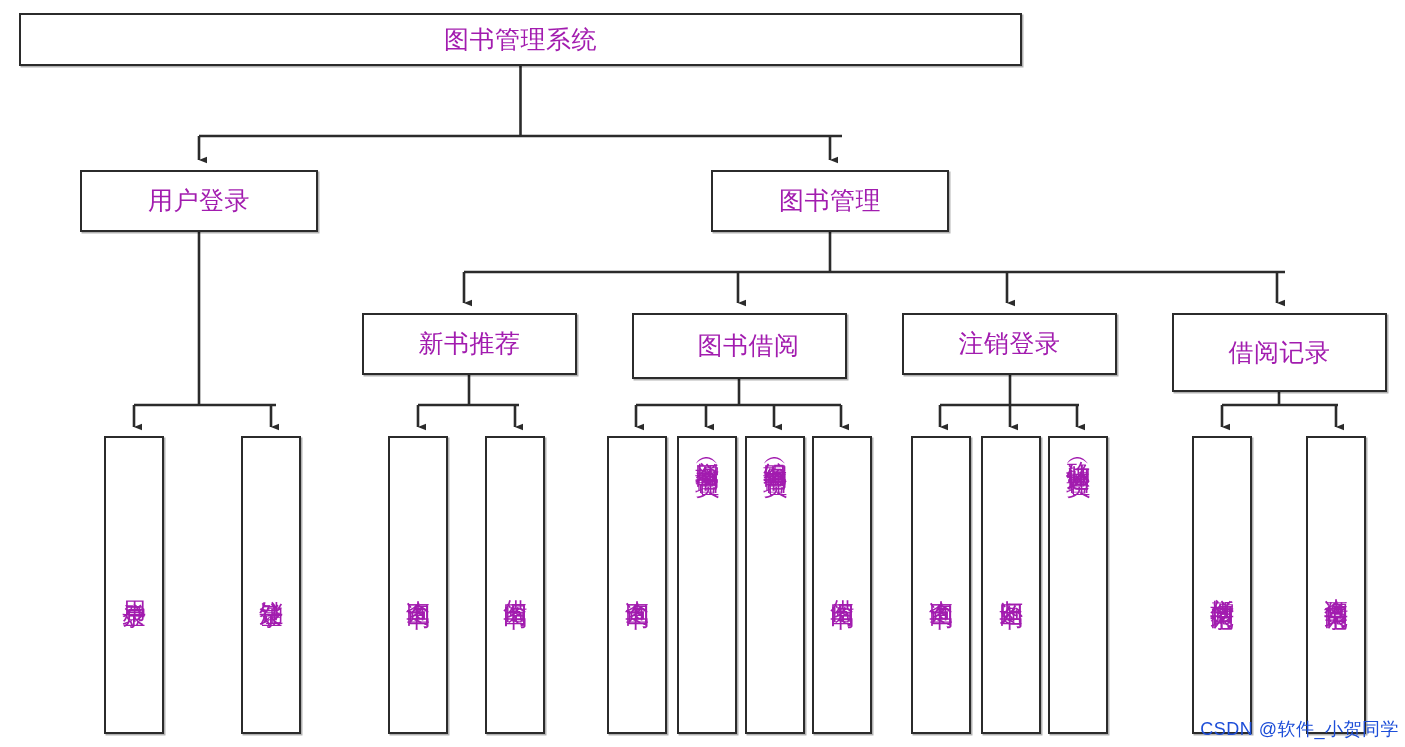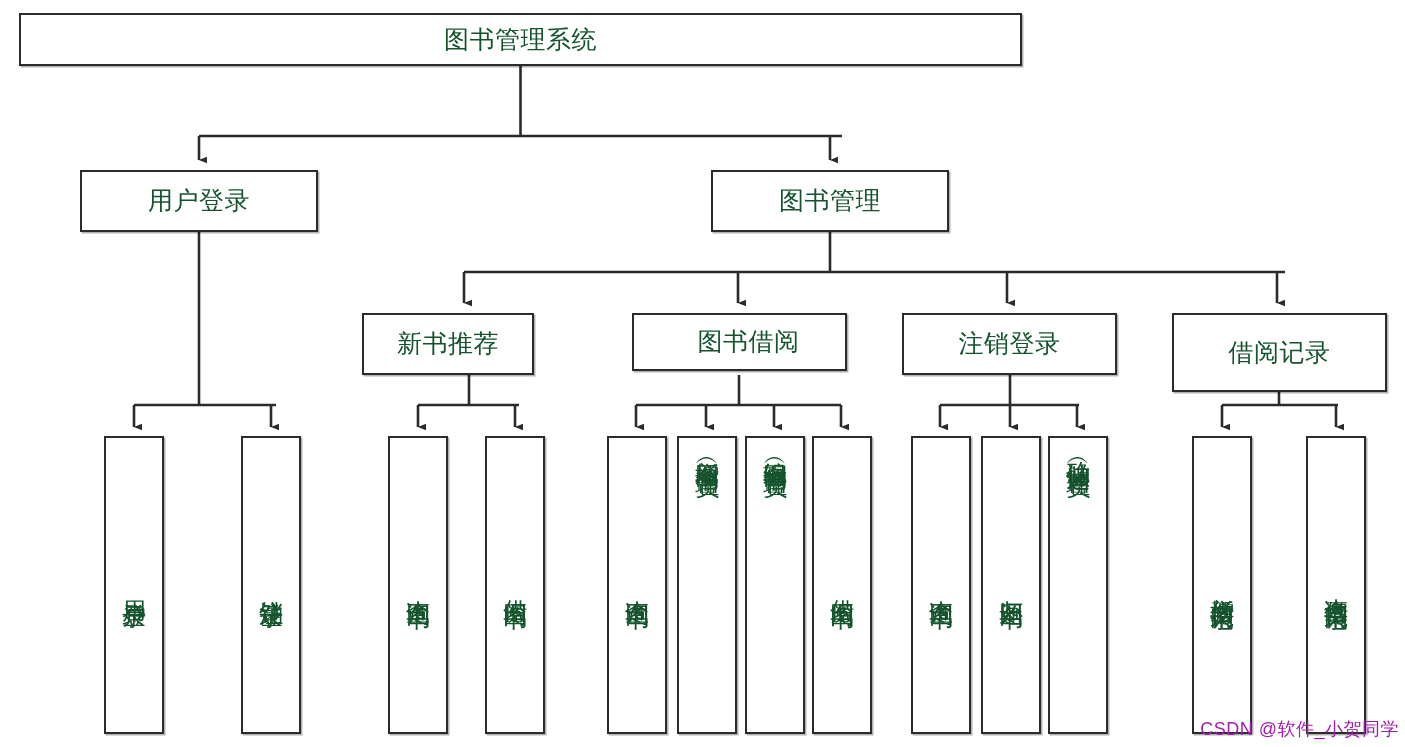--- a/index.html
+++ b/index.html
@@ -41,21 +41,21 @@
     display: flex;
     align-items: center;
     justify-content: center;
     box-shadow: 1.5px 1.5px 0 rgba(0,0,0,0.30);
   }
 
   .node .node-label {
     font-size: 25px;
     line-height: 1.1;
     letter-spacing: 0.5px;
-    color: #14532d;
+    color: #a21caf;
     white-space: nowrap;
     text-align: center;
   }
 
   
   .node.vertical {
     align-items: flex-start;
     justify-content: center;
   }
   .node.vertical .node-label {
@@ -74,21 +74,21 @@
   }
   .node.vertical.center-text .node-label {
     padding-top: 0;
   }
 
   .watermark {
     position: absolute;
     right: 6px;
     bottom: 6px;
     font-size: 18px;
-    color: #a21caf;
+    color: #1d4ed8;
     letter-spacing: 0.5px;
     white-space: nowrap;
     pointer-events: none;
   }
 </style>
 </head>
 <body>
 
 <div id="diagram-canvas">
 
@@ -148,25 +148,25 @@
   </div>
 
   <div class="node" style="left:80px; top:170px; width:238px; height:62px;">
     <span class="node-label">用户登录</span>
   </div>
 
   <div class="node" style="left:711px; top:170px; width:238px; height:62px;">
     <span class="node-label">图书管理</span>
   </div>
 
-  <div class="node" style="left:362px; top:313px; width:172px; height:62px;">
+  <div class="node" style="left:362px; top:313px; width:215px; height:62px;">
     <span class="node-label">新书推荐</span>
   </div>
 
-  <div class="node" style="left:632px; top:313px; width:215px; height:58px;padding-left:18px;">
+  <div class="node" style="left:632px; top:313px; width:215px; height:66px;padding-left:18px;">
     <span class="node-label">图书借阅</span>
   </div>
 
   <div class="node" style="left:902px; top:313px; width:215px; height:62px;">
     <span class="node-label">注销登录</span>
   </div>
 
   <div class="node" style="left:1172px; top:313px; width:215px; height:79px;">
     <span class="node-label">借阅记录</span>
   </div>

